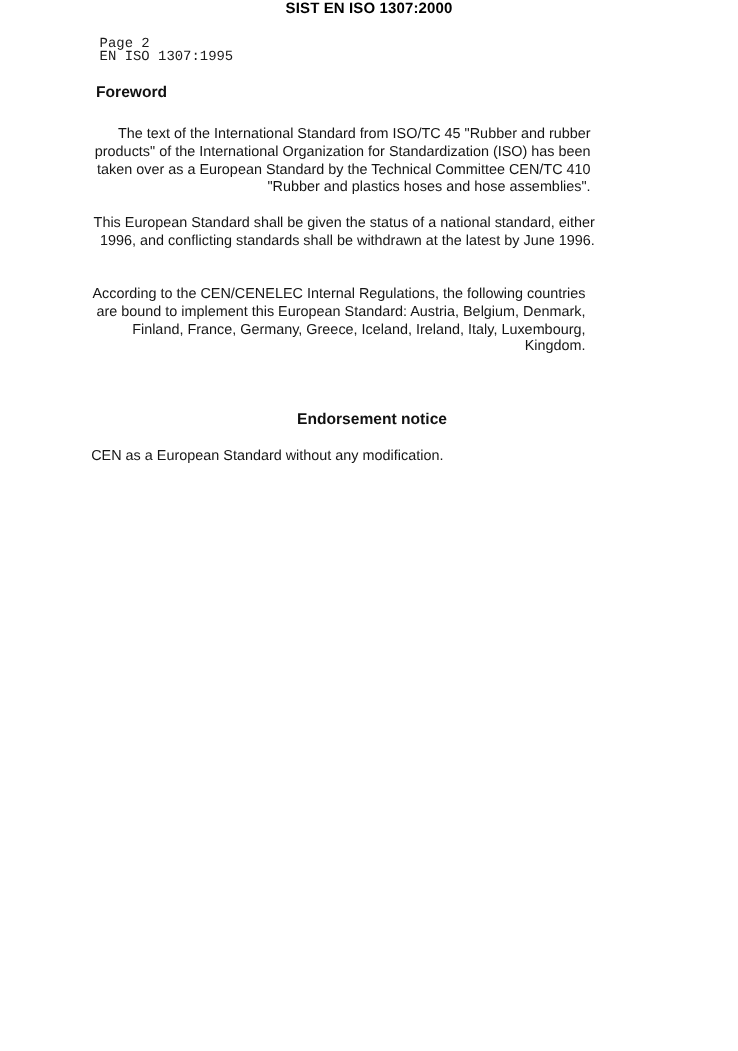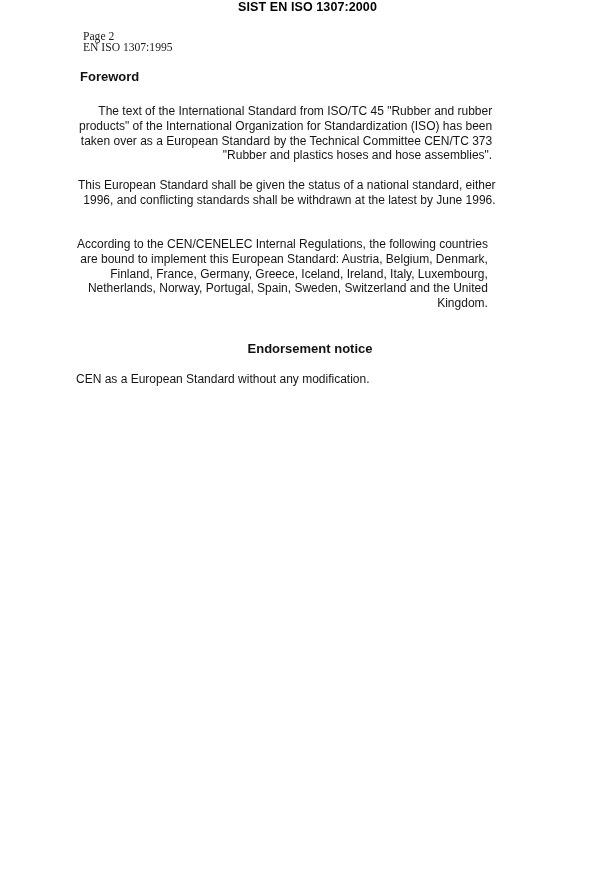--- a/index.html
+++ b/index.html
@@ -24,21 +24,21 @@
       font-family: "Liberation Sans", sans-serif;
       font-weight: bold;
       font-size: 12.5px;
       color: #000000;
       letter-spacing: 0.1px;
     }
     .page-header {
       position: absolute;
       left: 83px;
       top: 31px;
-      font-family: Liberation Serif, serif;
+      font-family: Liberation Mono, monospace;
       font-size: 11.6px;
       line-height: 11px;
       color: #1a1a1a;
     }
     .heading {
       position: absolute;
       font-family: "Liberation Sans", sans-serif;
       font-weight: bold;
       font-size: 13px;
       color: #111111;
@@ -68,34 +68,33 @@
 <div class="page-header">
   <div>Page 2</div>
   <div>EN ISO 1307:1995</div>
 </div>
 
 <div class="heading h-foreword">Foreword</div>
 
 <div class="para p1">
   <span>The text of the International Standard from ISO/TC 45 "Rubber and rubber</span>
   <span>products" of the International Organization for Standardization (ISO) has been</span>
-  <span>taken over as a European Standard by the Technical Committee CEN/TC 373</span>
+  <span>taken over as a European Standard by the Technical Committee CEN/TC 410</span>
   <span>"Rubber and plastics hoses and hose assemblies".</span>
 </div>
 
 <div class="para p2">
   <span>This European Standard shall be given the status of a national standard, either</span>
   <span>1996, and conflicting standards shall be withdrawn at the latest by June 1996.</span>
 </div>
 
 <div class="para p3">
   <span>According to the CEN/CENELEC Internal Regulations, the following countries</span>
   <span>are bound to implement this European Standard: Austria, Belgium, Denmark,</span>
   <span>Finland, France, Germany, Greece, Iceland, Ireland, Italy, Luxembourg,</span>
-  <span>Netherlands, Norway, Portugal, Spain, Sweden, Switzerland and the United</span>
   <span>Kingdom.</span>
 </div>
 
 <div class="heading h-endorse">Endorsement notice</div>
 
 <div class="para p4">
   <span>CEN as a European Standard without any modification.</span>
 </div>
 
 </body></html>

